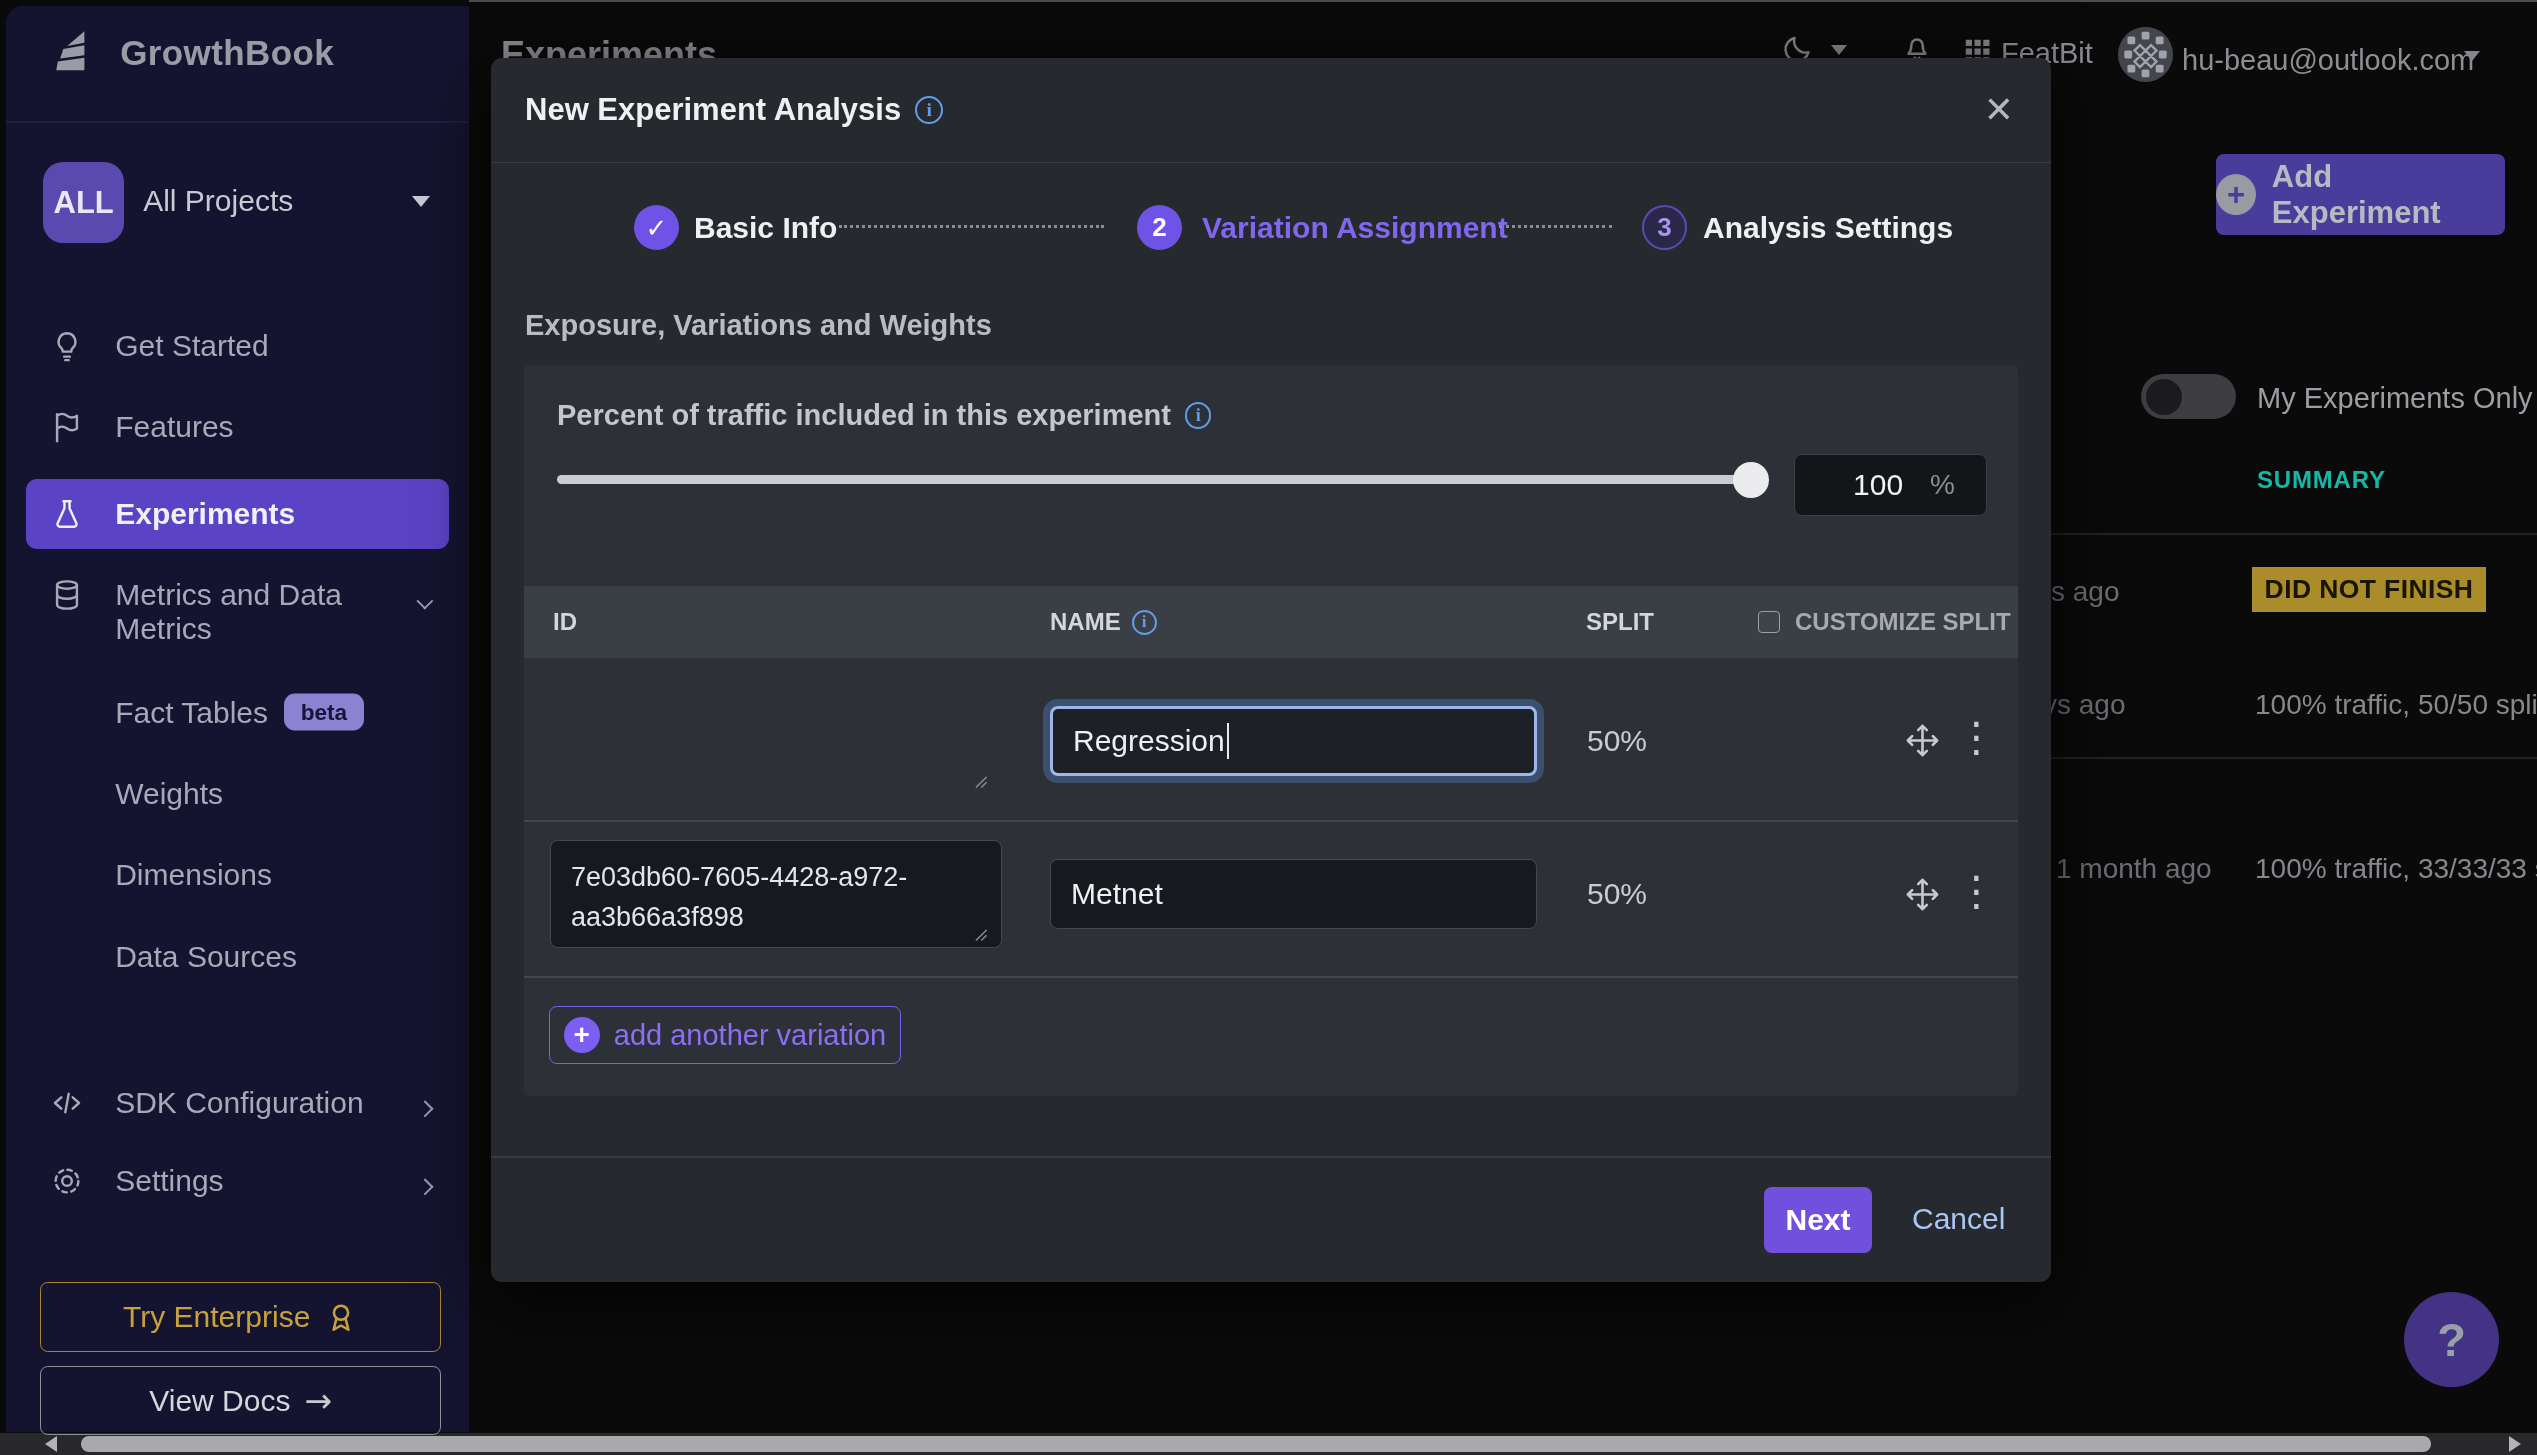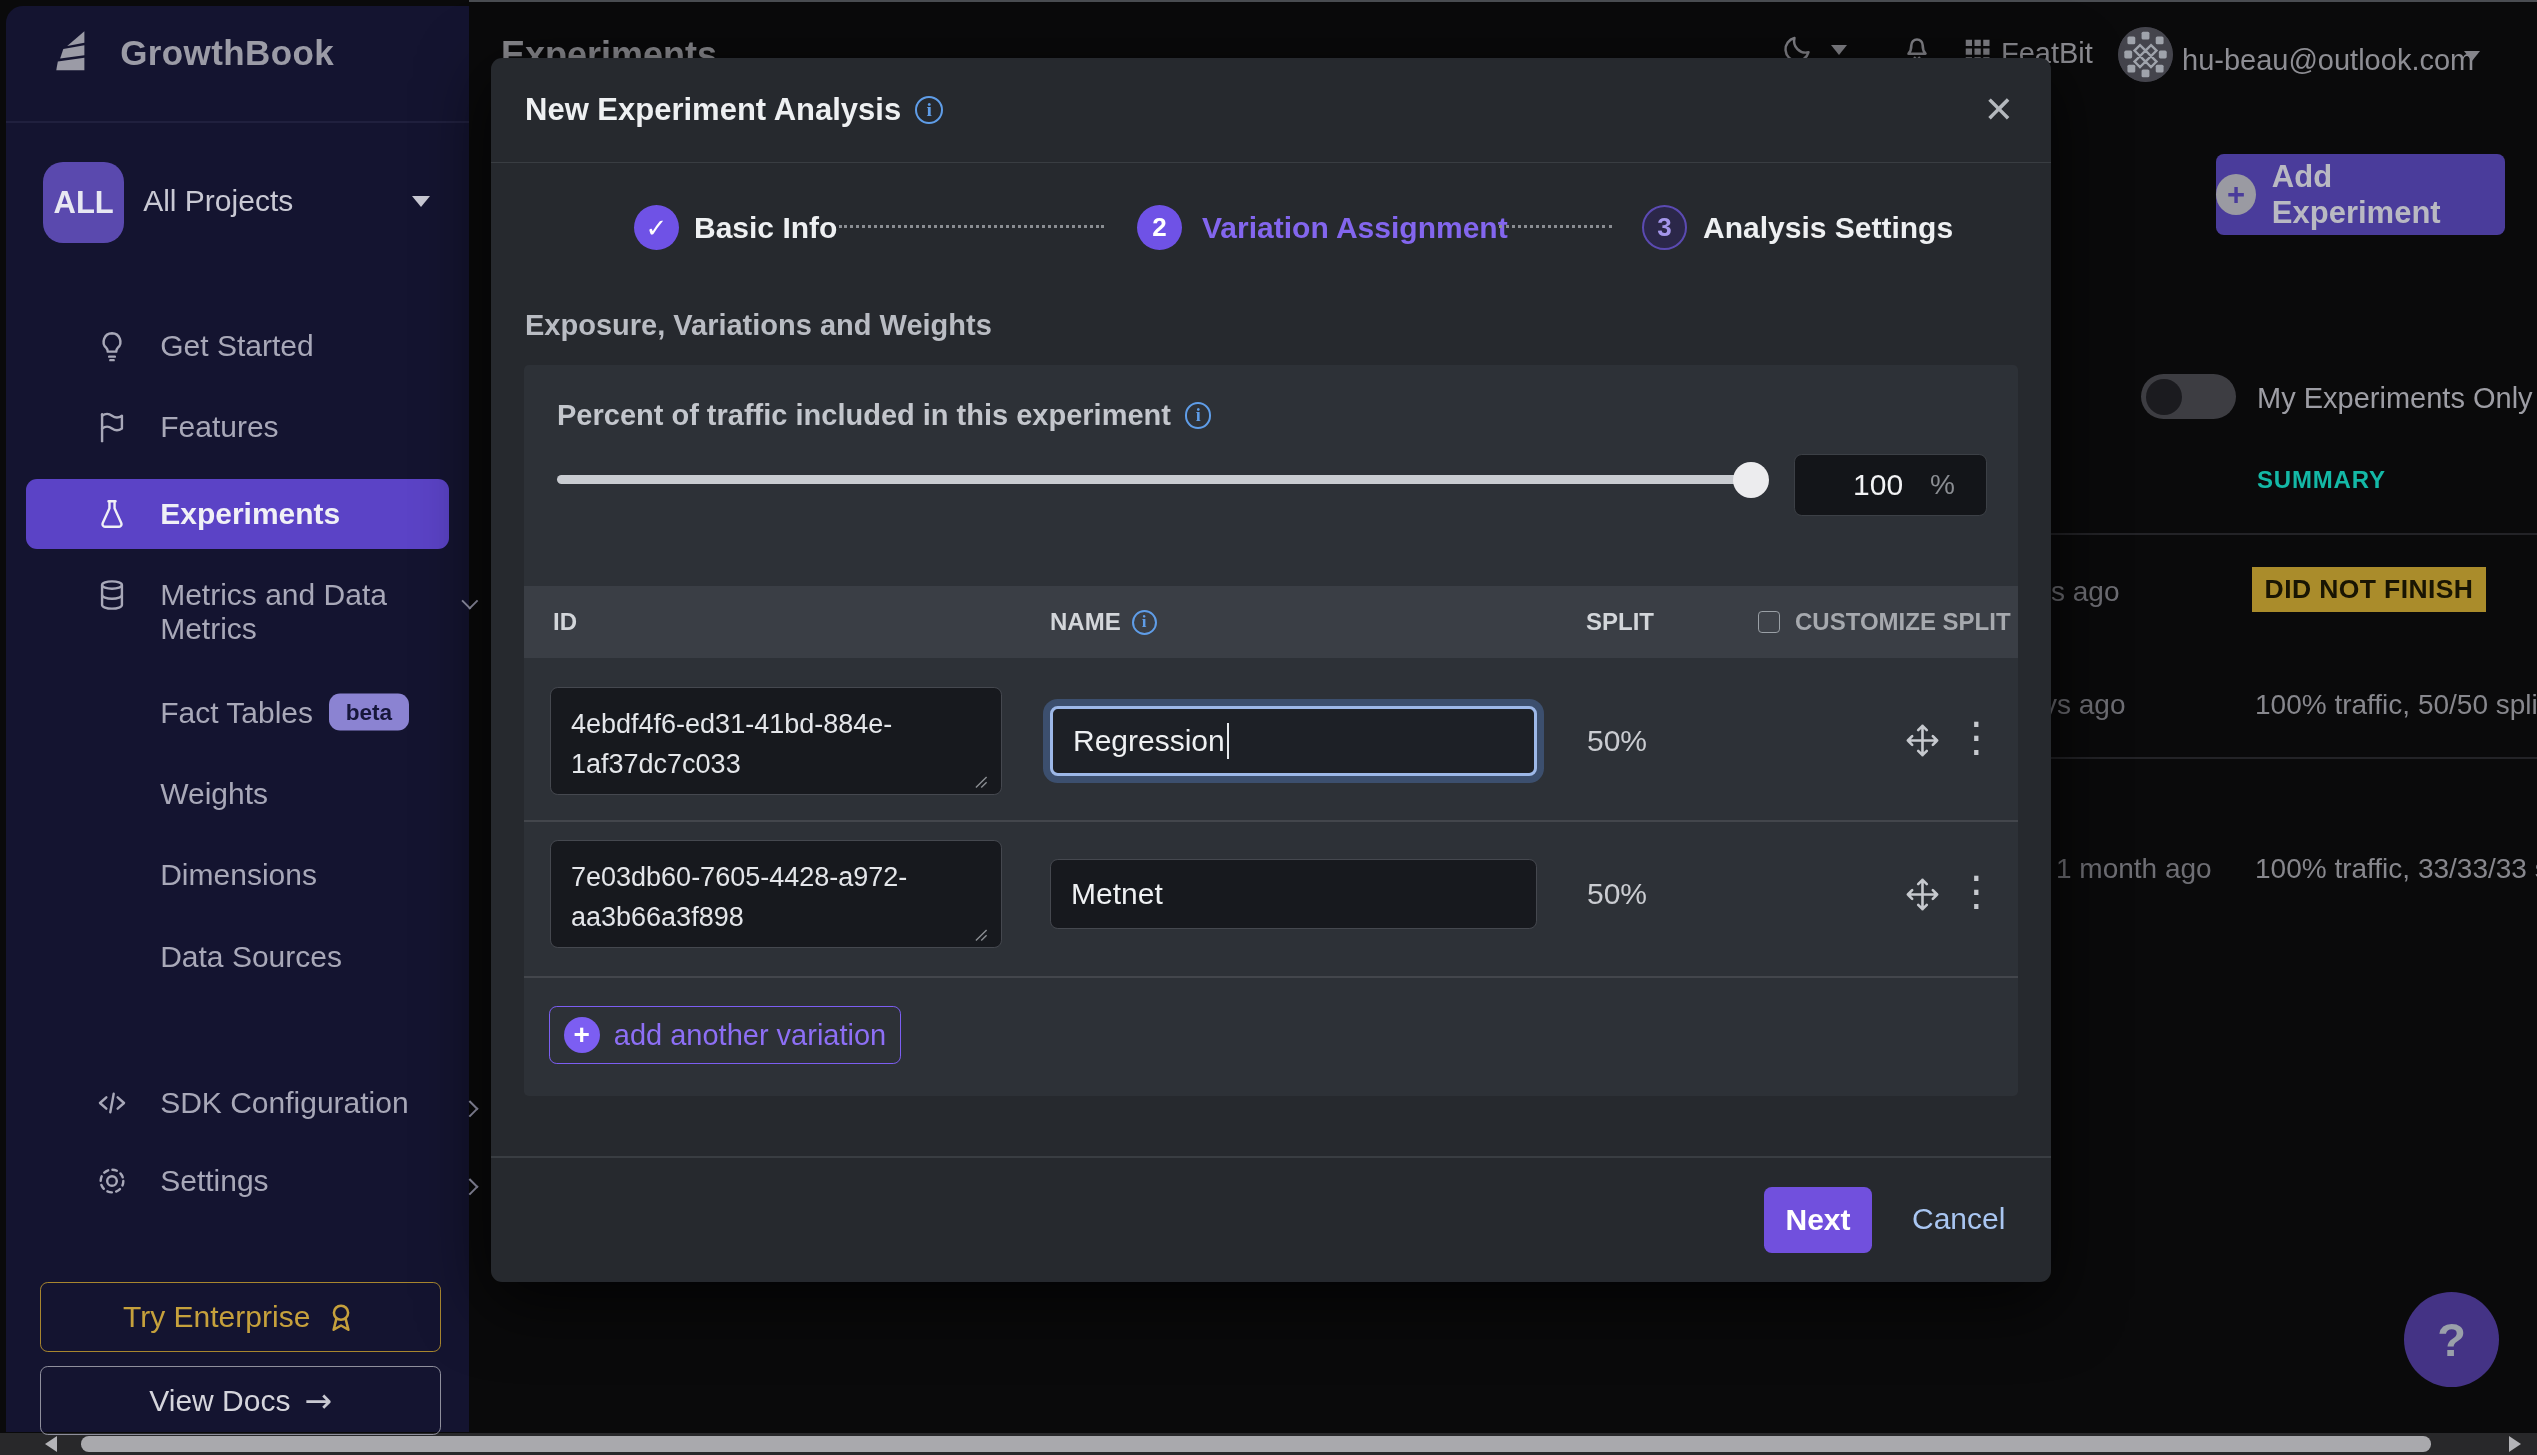--- a/index.html
+++ b/index.html
@@ -47,21 +47,21 @@
   
   .sidebar { left:6.2px; top:6.2px; width:463px; height:1426px; background:#141430; border-top-left-radius:17px; }
   .logo-row { position:absolute; left:44px; top:22px; display:flex; align-items:center; gap:20px; color:#9b9ba6; }
   .logo-text { font-size:35px; font-weight:600; letter-spacing:0.4px; color:#9b9ba6; }
   .sb-divider { position:absolute; left:0; top:115px; width:100%; height:1.6px; background:#20203e; }
   .proj-badge { position:absolute; left:37px; top:156px; width:81px; height:81px; border-radius:20px; background:#5a49ae;
     color:#e8e8f2; font-size:31px; font-weight:bold; display:flex; align-items:center; justify-content:center; }
   .proj-name { position:absolute; left:137px; top:178px; font-size:30px; color:#c9c9d4; }
   .proj-caret { position:absolute; left:406px; top:190px; width:0; height:0;
     border-left:9.4px solid transparent; border-right:9.4px solid transparent; border-top:11px solid #c9c9d4; }
-  .nav-item { position:absolute; left:0; width:463px; height:72px; color:#a8a8b8;margin-left:45px; }
+  .nav-item { position:absolute; left:0; width:463px; height:72px; color:#a8a8b8; }
   .nav-item .ic { position:absolute; left:44px; top:50%; transform:translateY(-50%); }
   .nav-item .lbl { position:absolute; left:109px; top:50%; transform:translateY(-50%); font-size:30px; white-space:nowrap; display:flex; align-items:center; }
   .nav-pill { position:absolute; left:20px; top:473px; width:423px; height:70px; border-radius:11px; background:#5b43c6; }
   .nav-item.active { color:#f0f0f6; }
   .nav-item.active .lbl { font-weight:bold; }
   .chev { display:inline-block; width:11.7px; height:11.7px; border-right:2.7px solid #9a9ab0; border-bottom:2.7px solid #9a9ab0; }
   .chev.down { transform:rotate(45deg); }
   .chev.right { transform:rotate(-45deg); }
   .nav-chev { position:absolute; left:413px; top:50%; transform:translateY(-50%); }
   .beta-badge { margin-left:15.6px; background:#8b83d2; color:#16163a; font-size:22.6px; font-weight:bold;
@@ -372,21 +372,20 @@
         <span class="col-h" style="left:29px;">ID</span>
         <span class="col-h" style="left:526px;">
           <span>NAME</span>
           <span class="info-ic" style="width:25px;height:25px;font-size:17px;margin-left:11px;">i</span>
         </span>
         <span class="col-h" style="left:1062px;">SPLIT</span>
         <span class="checkbox"></span>
         <span class="col-h dim" style="left:1271px;">CUSTOMIZE SPLIT</span>
       </div>
 
-      <div class="id-box" style="top:322px;">4ebdf4f6-ed31-41bd-884e-1af37dc7c033</div>
       <span class="grip" style="left:451px; top:411px;">
         <svg width="12.5" height="12.5" viewBox="0 0 14 14" stroke="currentColor" stroke-width="1.6">
             <path d="M13 1 1 13M13 7 7 13"></path>
           </svg>
       </span>
       <div class="name-box focused" style="top:341px;">
         <span>Regression</span>
         <span class="text-caret"></span>
       </div>
       <span class="split-val" style="top:359px;">50%</span>

